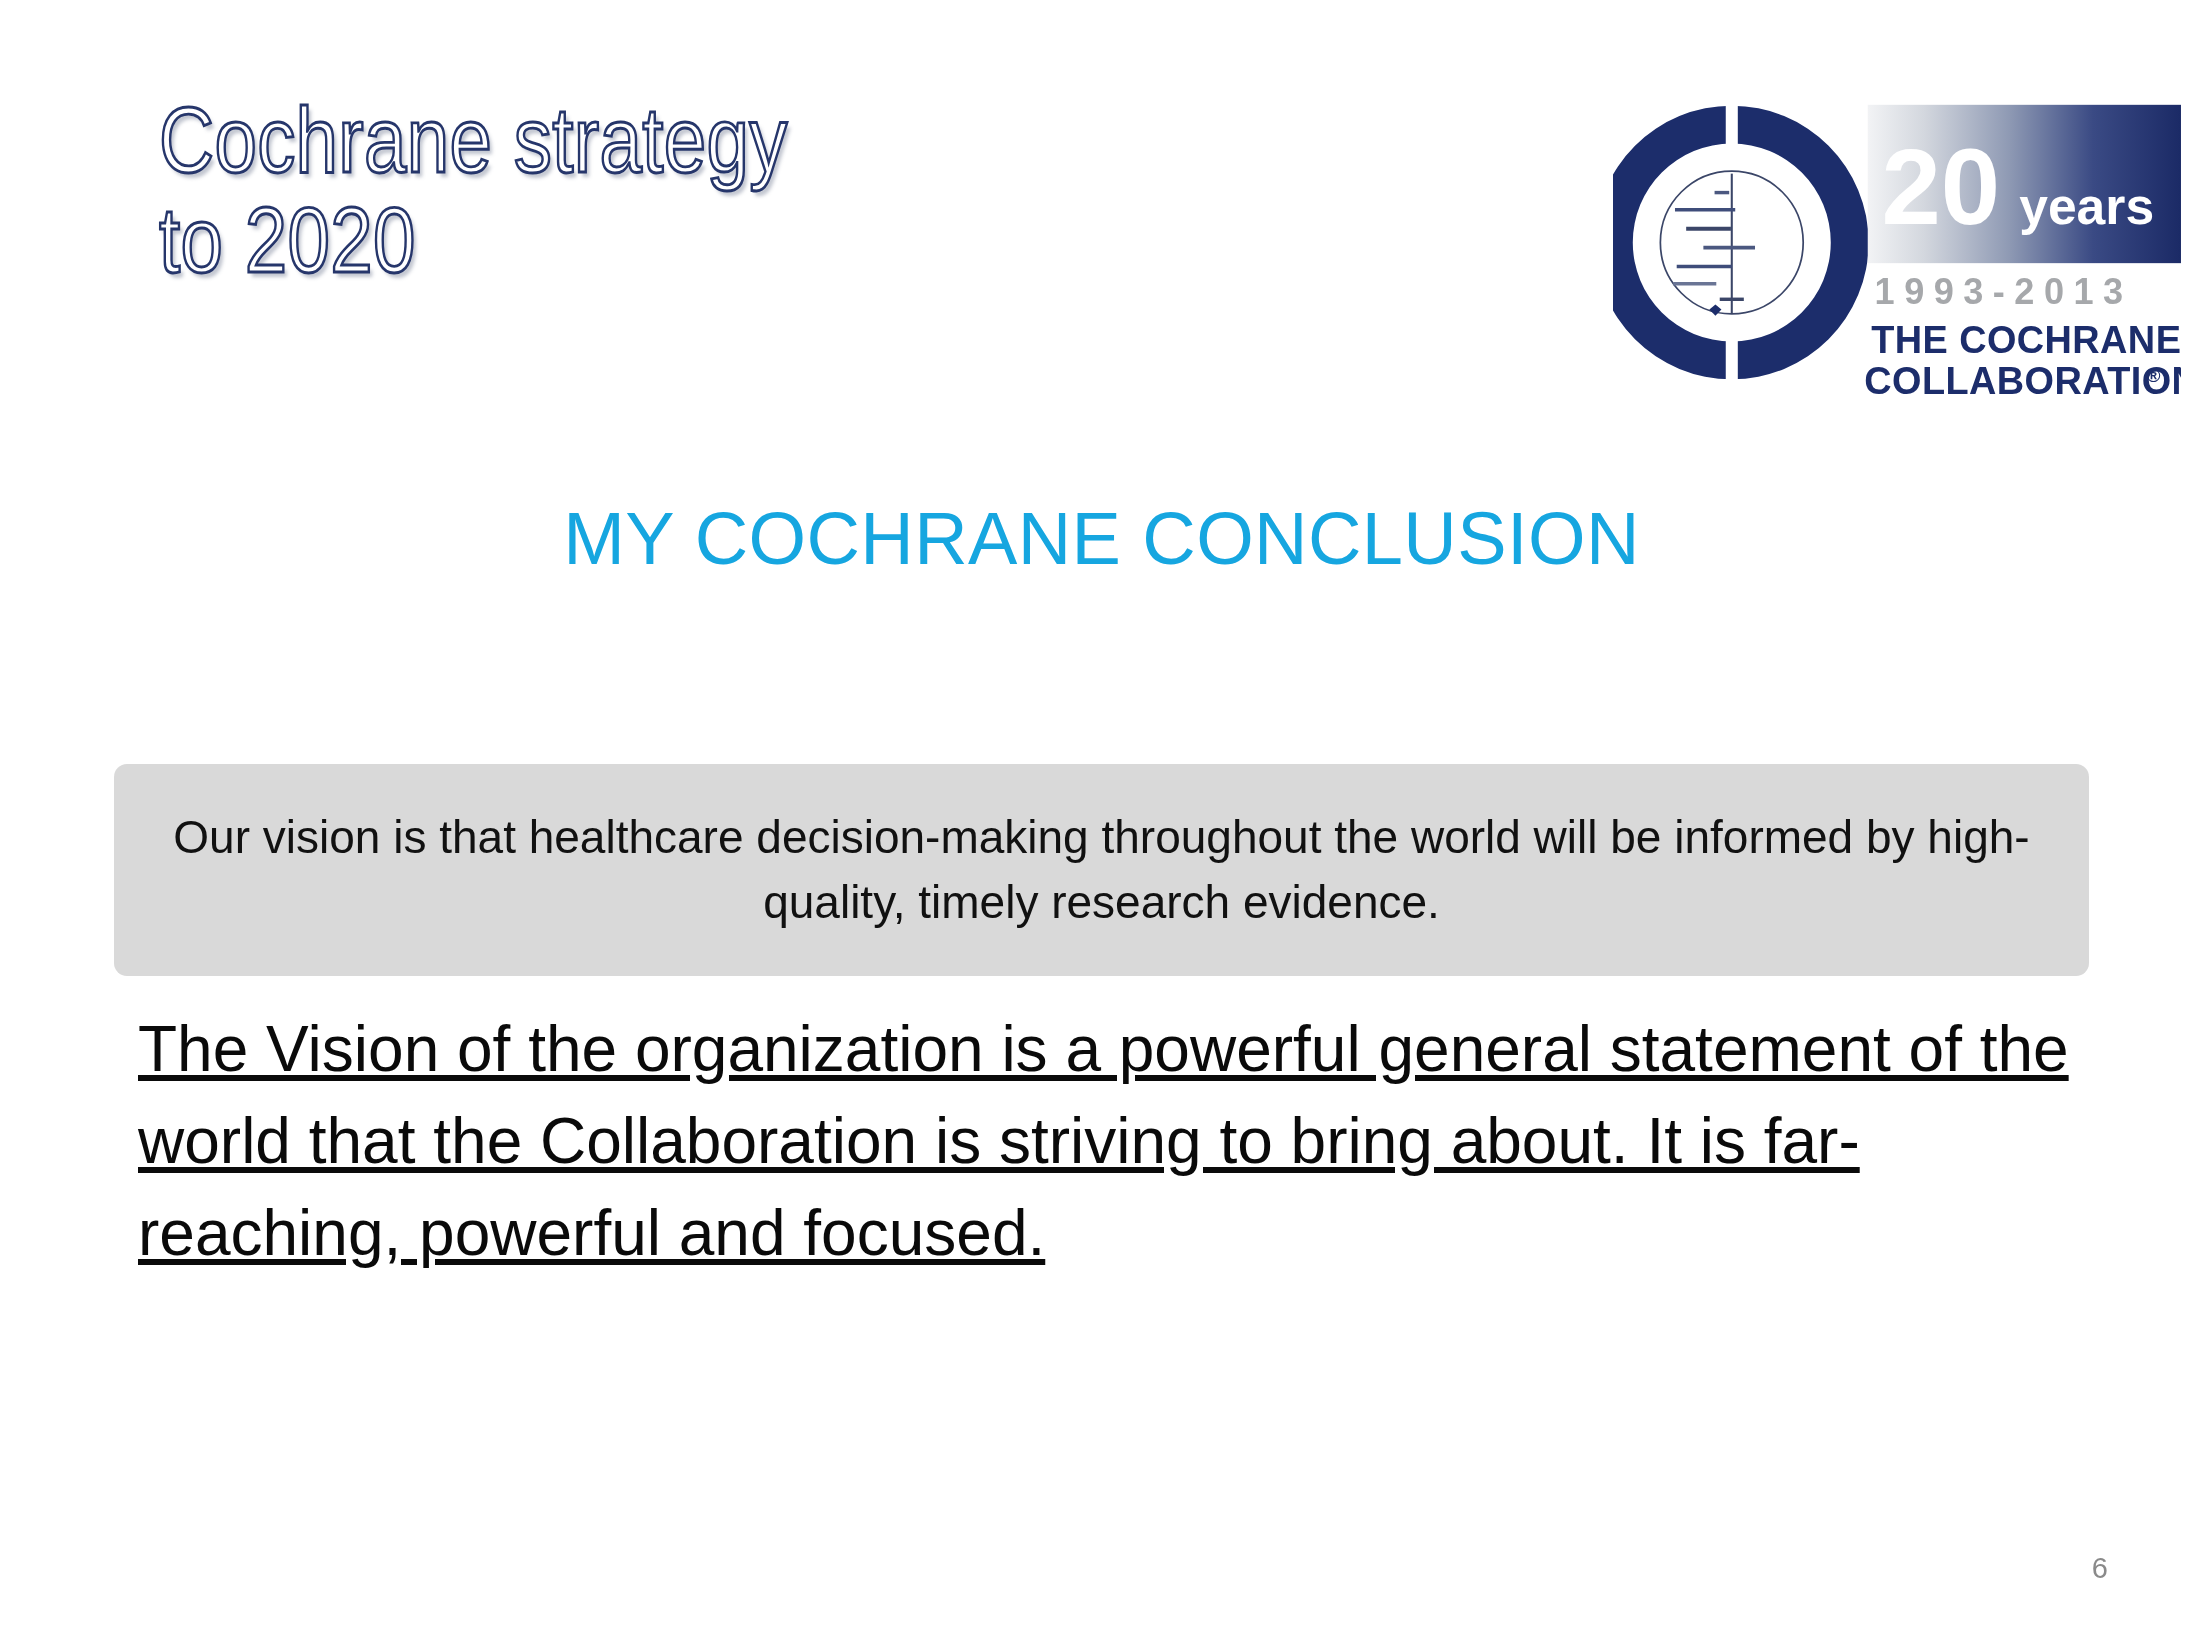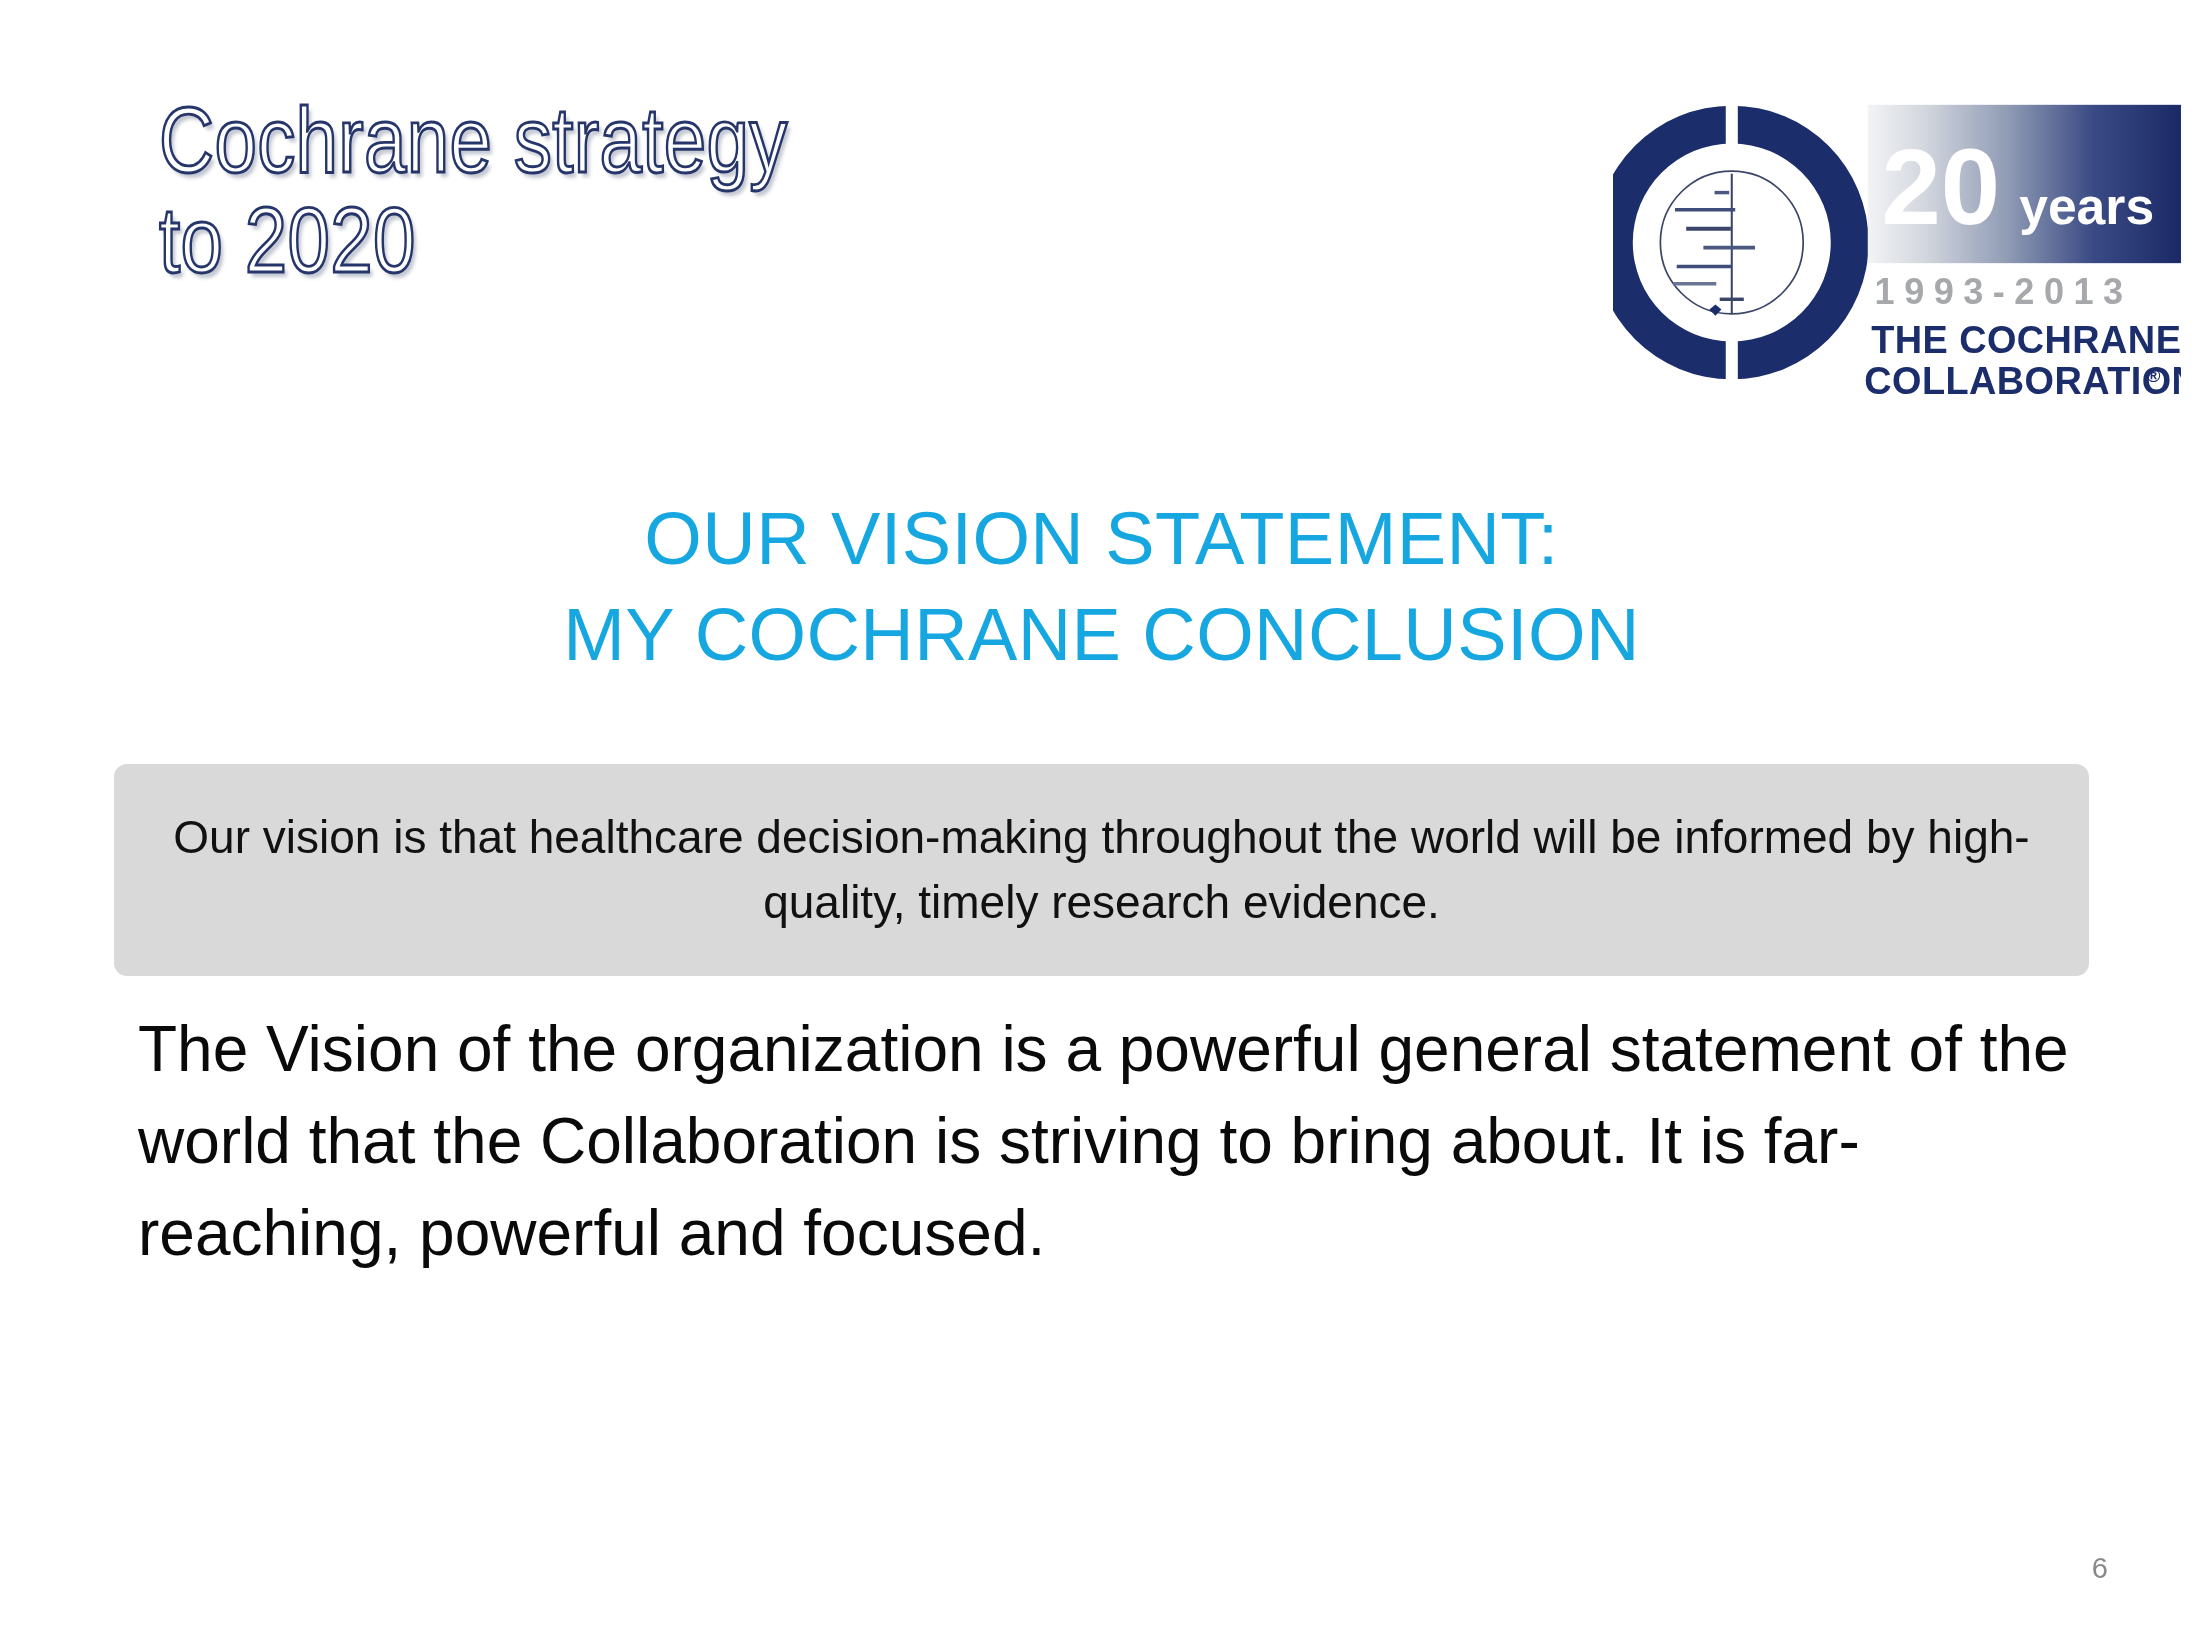--- a/index.html
+++ b/index.html
@@ -103,20 +103,21 @@
     position: absolute;
     left: 138px;
     top: 977px;
     width: 1970px;
     font-family: "Liberation Sans", sans-serif;
     font-size: 64px;
     line-height: 1.44;
     color: #0a0a0a;
     font-weight: 400;
     text-align: left;
+    text-decoration: underline;
   }
 
   
   .page-number {
     position: absolute;
     right: 95px;
     bottom: 67px;
     font-family: "Liberation Sans", sans-serif;
     font-size: 29px;
     color: #8a8a8a;
@@ -185,21 +186,20 @@
 
       <text x="304" y="262" font-family="'Liberation Sans', sans-serif" font-size="42" font-weight="700" letter-spacing="11" fill="#a6a8ab">1993-2013</text>
 
       <text x="300" y="318" font-family="'Liberation Sans', sans-serif" font-size="44" font-weight="700" letter-spacing="0.5" fill="#1c2d6b">THE COCHRANE</text>
       <text x="292" y="366" font-family="'Liberation Sans', sans-serif" font-size="44" font-weight="700" letter-spacing="0.5" fill="#1c2d6b">COLLABORATION</text>
       <text x="620" y="352" font-family="'Liberation Sans', sans-serif" font-size="22" font-weight="700" fill="#1c2d6b">®</text>
     </svg>
   </div>
 
   <div class="heading">
-    <div class="heading-line">OUR VISION STATEMENT:</div>
     <div class="heading-line">MY COCHRANE CONCLUSION</div>
   </div>
 
   <div class="quote-box">
     <div class="quote-text">Our vision is that healthcare decision-making throughout the world will be informed by high-quality, timely research evidence.</div>
   </div>
 
   <div class="body-para">The Vision of the organization is a powerful general statement of the world that the Collaboration is striving to bring about. It is far-reaching, powerful and focused.</div>
 
   <div class="page-number">6</div>

